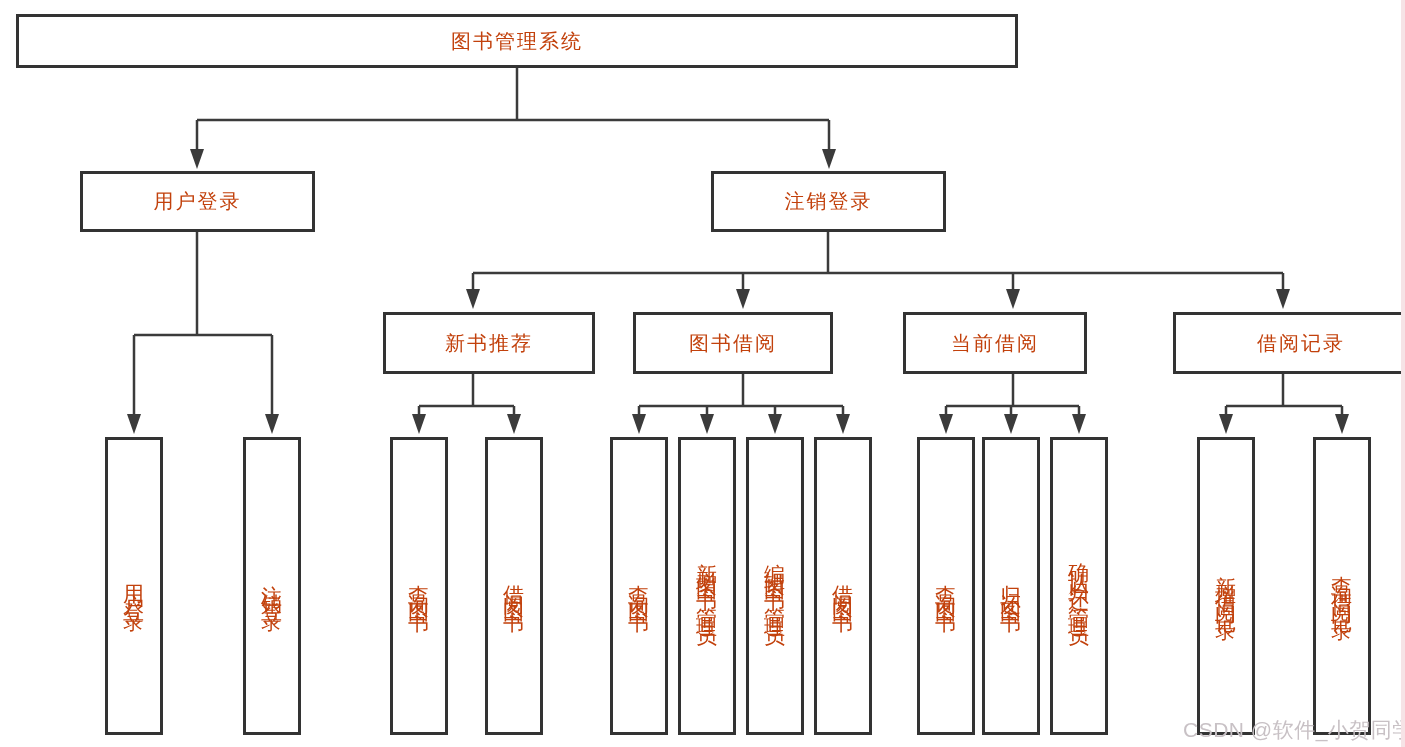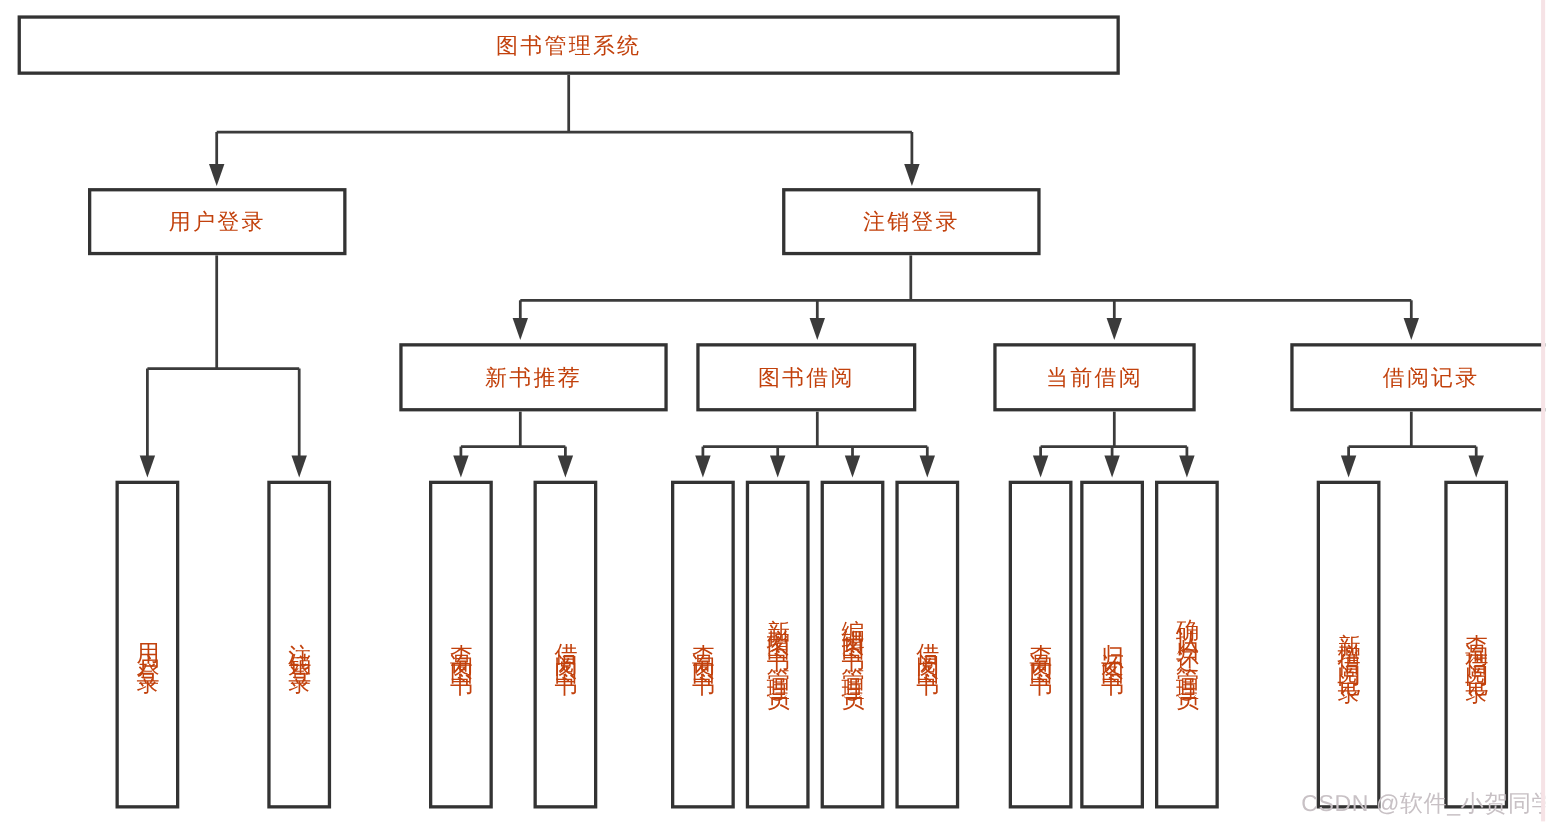--- a/index.html
+++ b/index.html
@@ -125,21 +125,21 @@
   <div id="right-edge-strip"></div>
 <div class="node h" style="left: 16px; top: 14px; width: 1002px; height: 54px;">
       <span>图书管理系统</span>
     </div>
     <div class="node h" style="left: 80px; top: 171px; width: 235px; height: 61px;">
       <span>用户登录</span>
     </div>
     <div class="node h" style="left: 711px; top: 171px; width: 235px; height: 61px;">
       <span>注销登录</span>
     </div>
-    <div class="node h" style="left: 363px; top: 312px; width: 244px; height: 62px; text-align: center;">
+    <div class="node h" style="left: 383px; top: 312px; width: 212px; height: 62px; text-align: center;">
       <span>新书推荐</span>
     </div>
     <div class="node h" style="left: 633px; top: 312px; width: 200px; height: 62px;">
       <span>图书借阅</span>
     </div>
     <div class="node h" style="left: 903px; top: 312px; width: 184px; height: 62px;">
       <span>当前借阅</span>
     </div>
     <div class="node h" style="left: 1173px; top: 312px; width: 256px; height: 62px;">
       <span>借阅记录</span>

